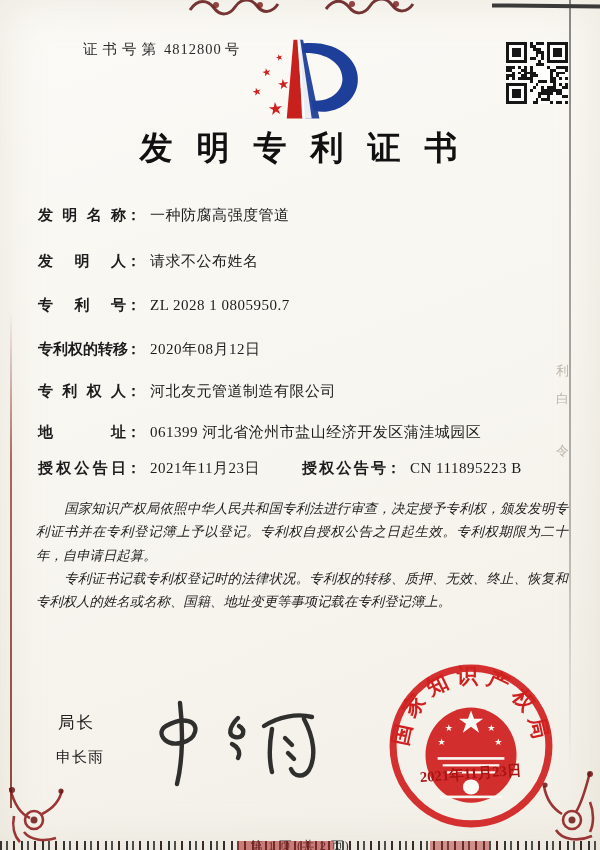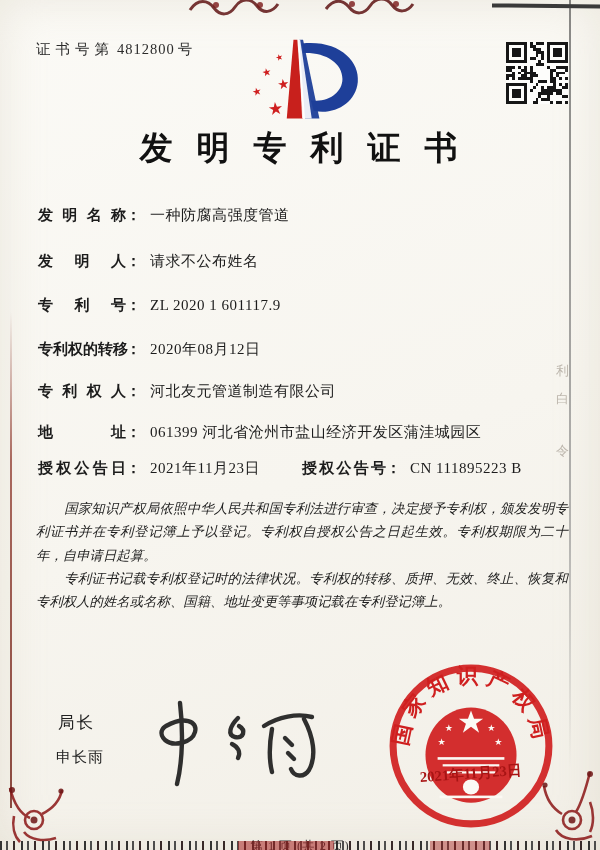--- a/index.html
+++ b/index.html
@@ -14,21 +14,21 @@
 
   
   .top-right-line { left:492px; top:4px; width:112px; height:4px; background:#3a3a3a; transform:rotate(.6deg); }
   .right-edge-line { left:569px; top:0; width:2px; height:768px;
     background:linear-gradient(#3c3c3c,#8a8a8a 70%,rgba(140,140,140,0)); opacity:.6; }
   .left-edge-line { left:10px; top:312px; width:2px; height:496px;
     background:linear-gradient(rgba(160,95,80,0),rgba(150,70,58,.8) 30%,rgba(120,45,35,.85)); }
 
   
   .cert-no { left:36px; top:40px; font-size:14.5px; color:#2b2b2b; white-space:nowrap; }
-  .cert-no .sp { letter-spacing:5px; }
+  .cert-no .sp { letter-spacing:5px;margin-left:47px; }
   .cert-no .num { letter-spacing:1px; padding:0 3px; }
 
   
   .title { left:0; top:126px; width:597px; text-align:center; font-size:33px; font-weight:bold;
     color:#111; letter-spacing:24px; padding-left:24px; white-space:nowrap; }
 
   
   .field-row { left:38px; font-size:15px; color:#1c1c1c; white-space:nowrap; }
   .flabel { display:inline-block; width:88px; text-align:justify; text-align-last:justify;
     font-weight:700; vertical-align:bottom; }
@@ -228,21 +228,21 @@
 
   <div class="abs title">发明专利证书</div>
 
   <div class="abs field-row" style="top:206px">
     <span class="flabel">发明名称</span><span class="colon">：</span><span class="fvalue">一种防腐高强度管道</span>
   </div>
   <div class="abs field-row" style="top:252px">
     <span class="flabel">发明人</span><span class="colon">：</span><span class="fvalue">请求不公布姓名</span>
   </div>
   <div class="abs field-row" style="top:296px">
-    <span class="flabel">专利号</span><span class="colon">：</span><span class="fvalue">ZL 2020 1 601117.9</span>
+    <span class="flabel">专利号</span><span class="colon">：</span><span class="fvalue">ZL 2028 1 0805950.7</span>
   </div>
   <div class="abs field-row" style="top:340px">
     <span class="flabel">专利权的转移</span><span class="colon">：</span><span class="fvalue">2020年08月12日</span>
   </div>
   <div class="abs field-row" style="top:382px">
     <span class="flabel">专利权人</span><span class="colon">：</span><span class="fvalue">河北友元管道制造有限公司</span>
   </div>
   <div class="abs field-row" style="top:423px">
     <span class="flabel">地址</span><span class="colon">：</span><span class="fvalue">061399 河北省沧州市盐山经济开发区蒲洼城园区</span>
   </div>

